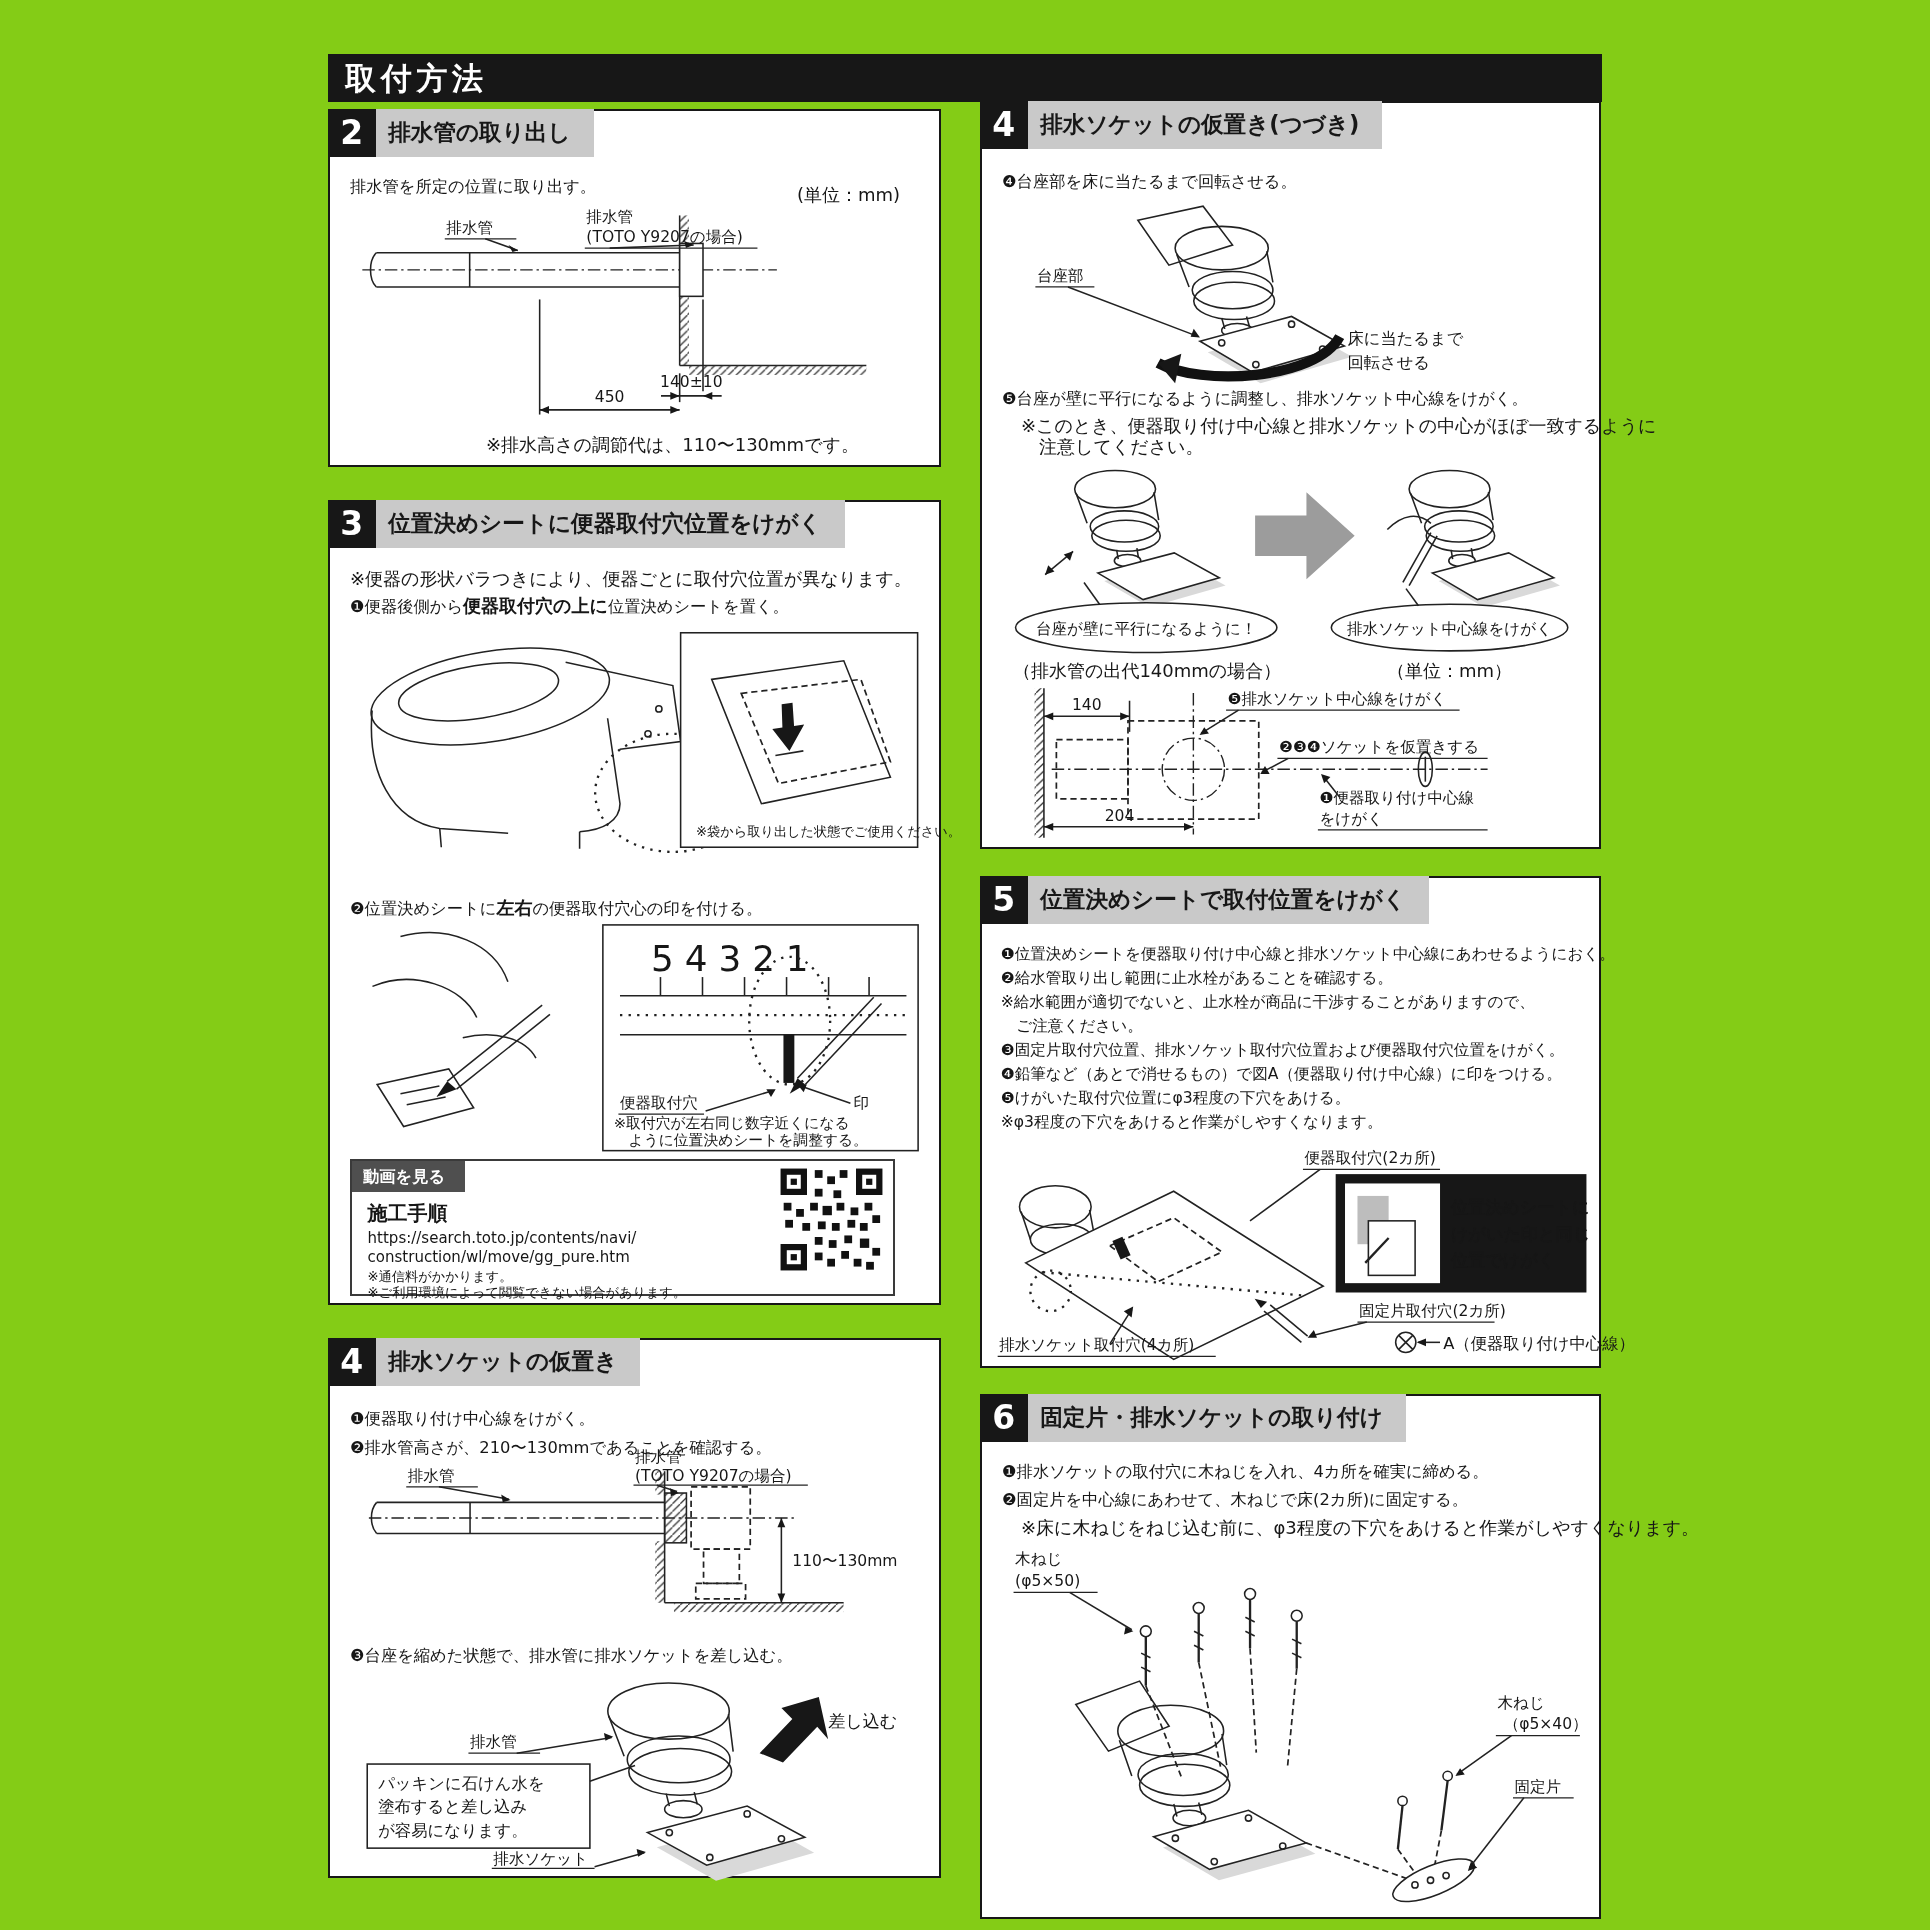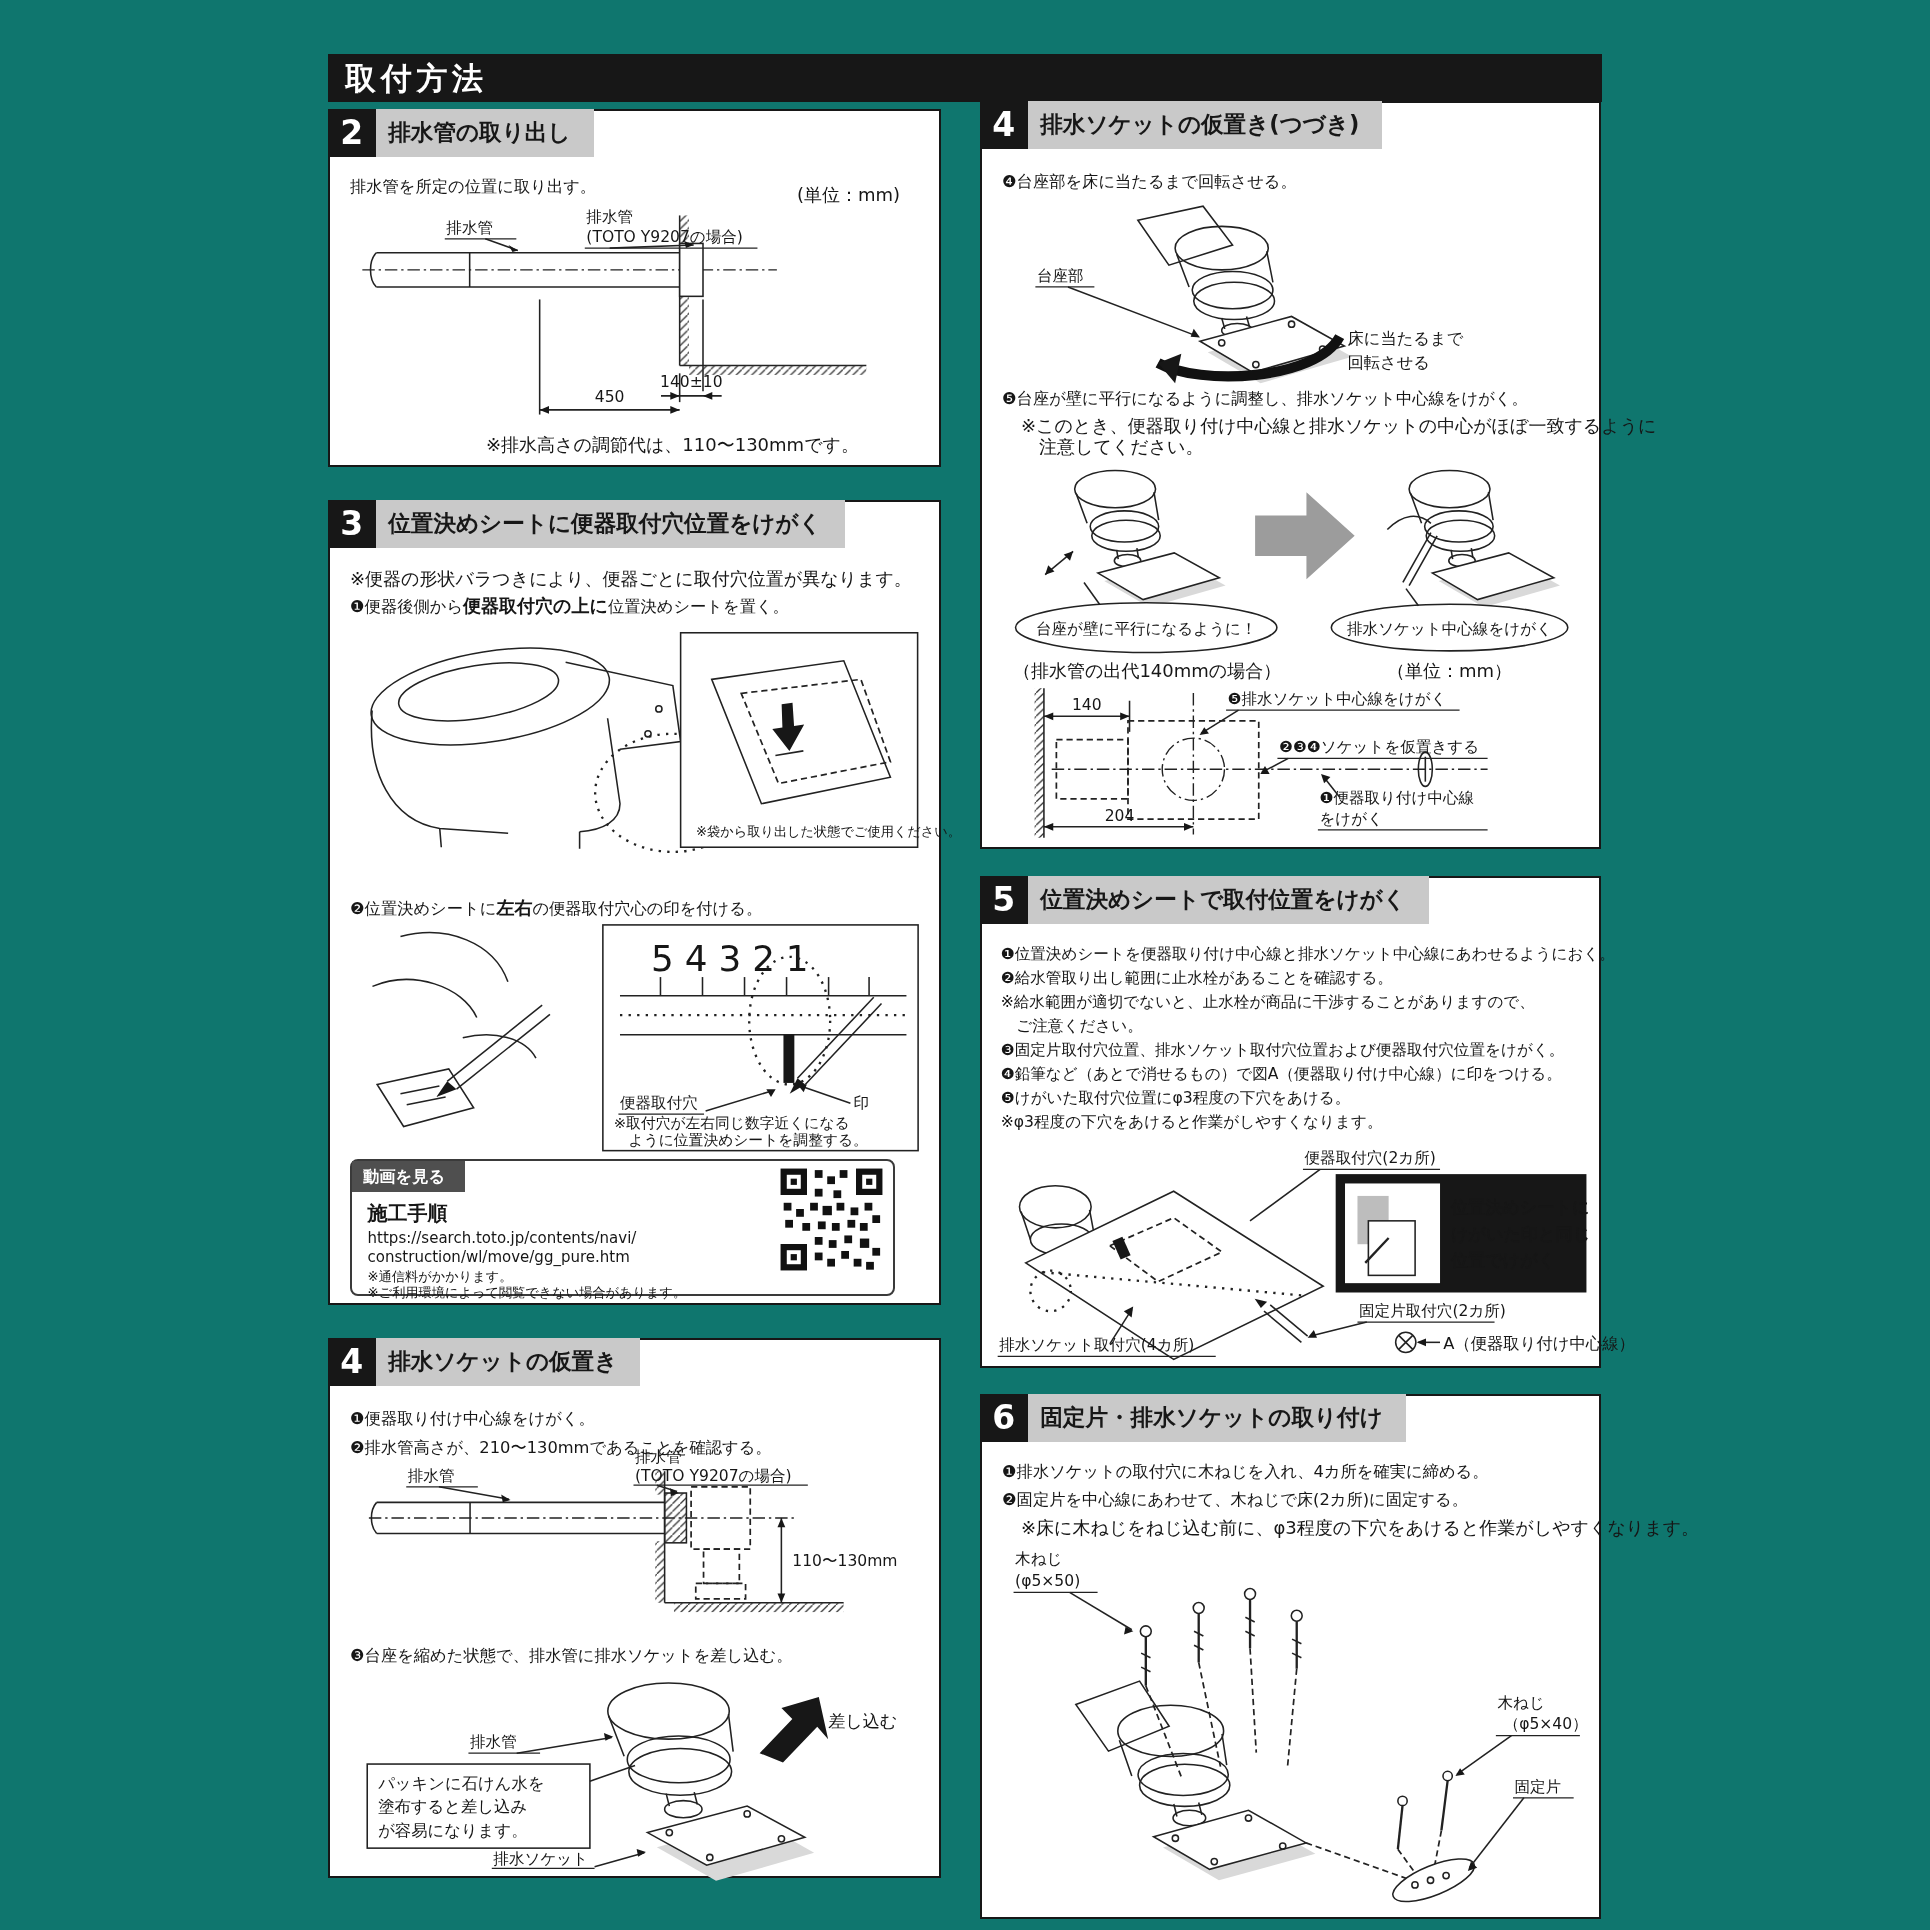--- a/index.html
+++ b/index.html
@@ -1,17 +1,17 @@
 <!DOCTYPE html>
 <html style="font-size:12.5px"><head>
 <meta charset="utf-8">
 <style>
   html,body{margin:0;padding:0;background:#ffffff;}
   body{width:1930px;height:1930px;position:relative;font-family:"DejaVu Sans",sans-serif;color:#161616;}
-  .page{position:absolute;left:0;top:0;width:1930px;height:1930px;background:#0f766e;overflow:hidden;}
+  .page{position:absolute;left:0;top:0;width:1930px;height:1930px;background:#84cc16;overflow:hidden;}
   .titlebar{position:absolute;left:328px;top:54px;width:1274px;height:48px;background:#171717;color:#fff;
     font-weight:bold;font-size:31px;line-height:48px;padding-left:17px;letter-spacing:4.7px;box-sizing:border-box;}
   .panel{position:absolute;border:2.3px solid #171717;background:#fff;box-sizing:border-box;}
   .sec-head{position:absolute;top:-2.3px;left:-2.3px;height:48px;display:flex;align-items:stretch;}
   .sec-num{width:48px;background:#171717;color:#fff;font-weight:bold;font-size:33px;display:flex;align-items:center;justify-content:center;}
   .sec-title{background:#c9c9c9;color:#171717;font-weight:bold;font-size:22.6px;display:flex;align-items:center;
     padding:0 23px 0 12.5px;white-space:nowrap;}
   .txt{position:absolute;white-space:nowrap;text-align:right;}
   .t21{font-size:16.3px;} .t20{font-size:18px;} .t19{font-size:15px;} .t17{font-size:13.2px;} .t26{font-size:20px;}
   .bseg{font-weight:bold;font-size:18px;}
@@ -154,21 +154,21 @@
       <line x1="350" y1="248" x2="460" y2="248" class="ul"></line>
       <line x1="462" y1="244" x2="548" y2="218" class="ln"></line>
       <polygon points="552,216 540,216 546,226" class="fillb"></polygon>
       <text x="652" y="240" font-size="20">印</text>
       <line x1="648" y1="234" x2="584" y2="212" class="ln"></line>
       <polygon points="580,210 592,210 588,220" class="fillb"></polygon>
       <text x="344" y="266" font-size="19">※取付穴が左右同じ数字近くになる</text>
       <text x="344" y="288" font-size="19">　ように位置決めシートを調整する。</text>
     </svg>
 
-    <div class="videobox" style="left:20px;top:657px;width:545px;height:137px;border-radius:8px;">
+    <div class="videobox" style="left:20px;top:657px;width:545px;height:137px;">
       <div class="badge">動画を見る</div>
       <div class="txt t26" style="left:15.6px;top:39px;font-weight:bold;">施工手順</div>
       <div class="txt t19" style="left:15.6px;top:68px;">https://search.toto.jp/contents/navi/</div>
       <div class="txt t19" style="left:15.6px;top:87px;">construction/wl/move/gg_pure.htm</div>
       <div class="txt t17" style="left:15.6px;top:107px;">※通信料がかかります。</div>
       <div class="txt t17" style="left:15.6px;top:123px;">※ご利用環境によって閲覧できない場合があります。</div>
       <svg style="left:427px;top:6.2px;" width="105" height="105" viewBox="0 0 135 135">
         <rect x="0" y="0" width="135" height="135" fill="#fff"></rect>
         <rect x="2" y="2" width="34" height="34" fill="#111"></rect>
           <rect x="10" y="10" width="18" height="18" fill="#fff"></rect>

